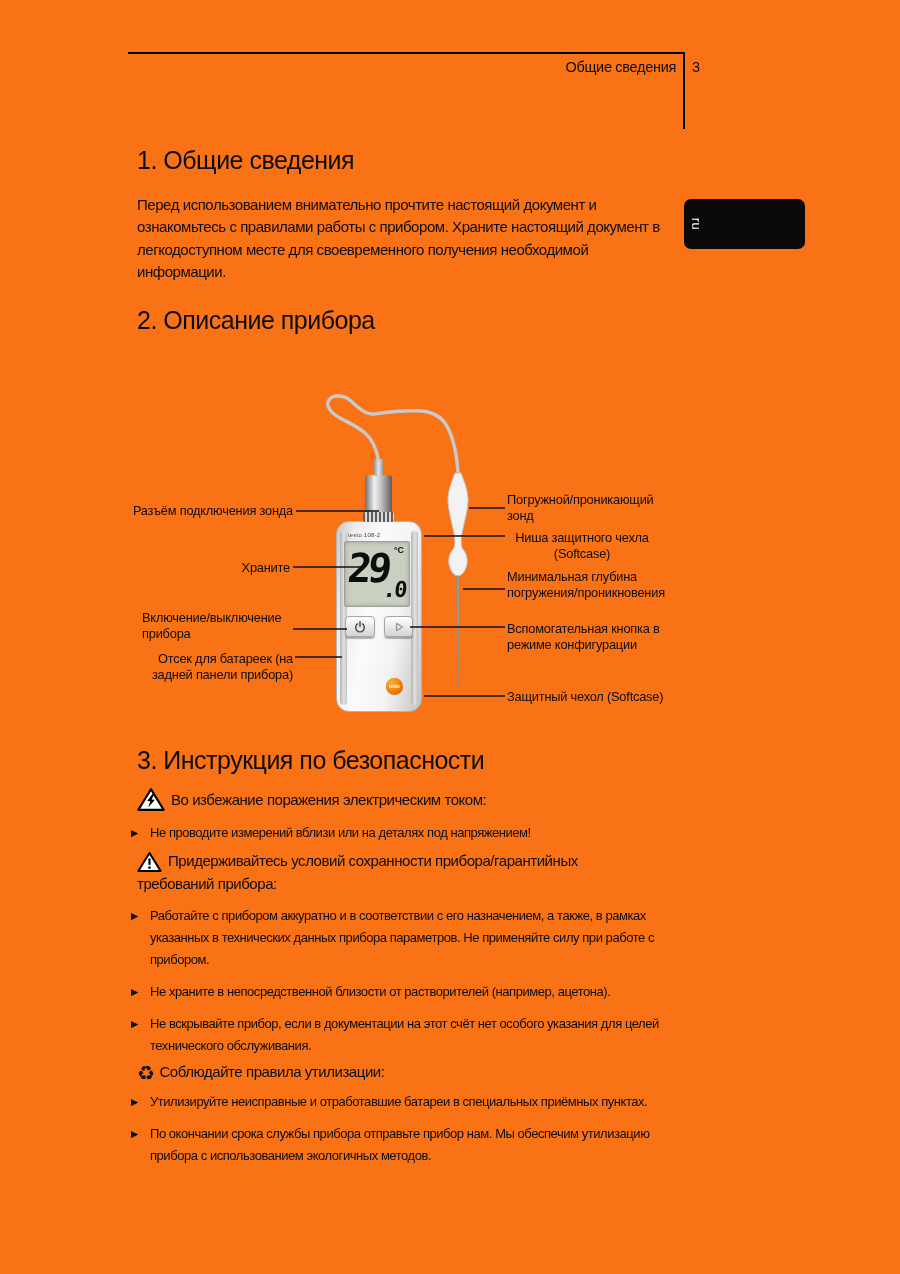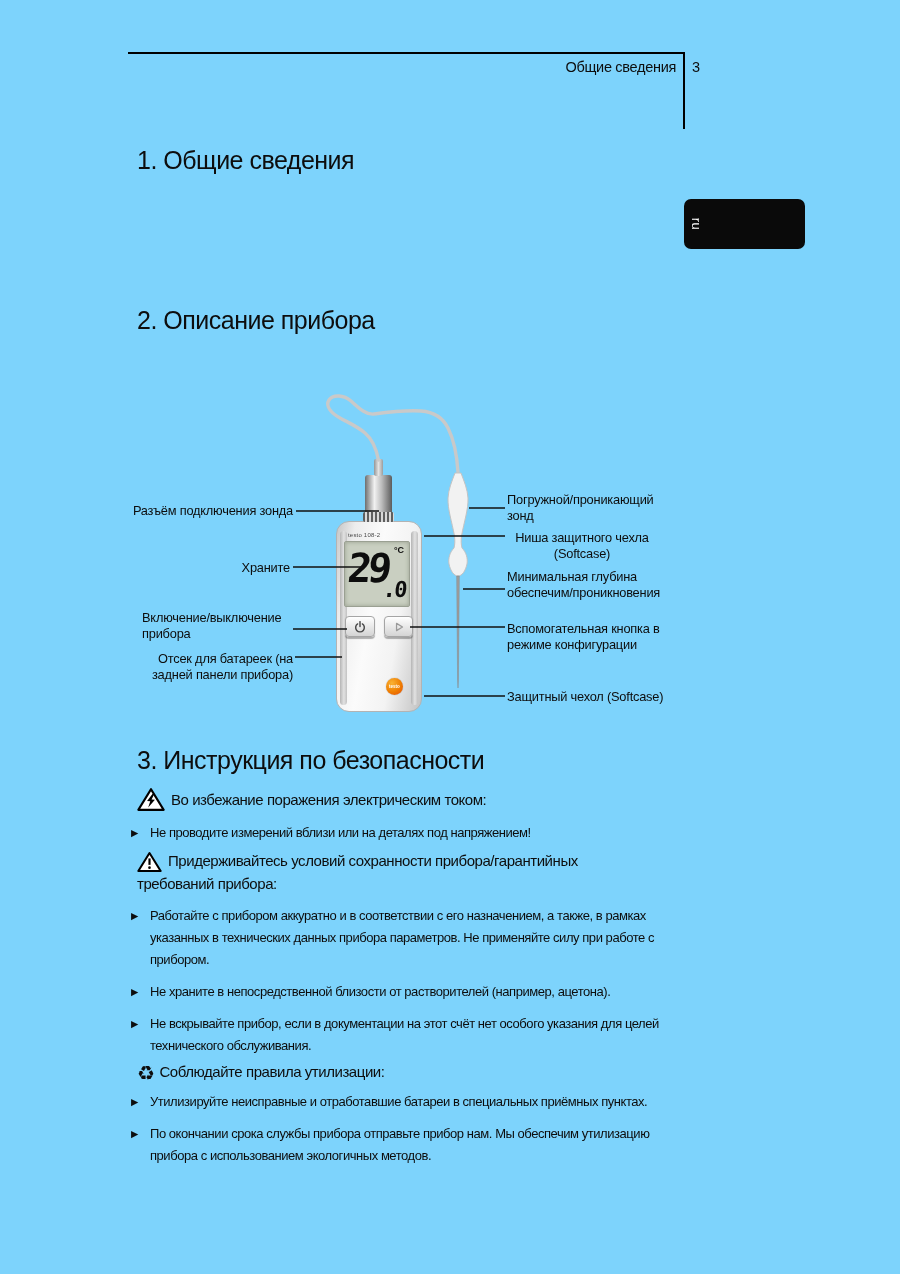--- a/index.html
+++ b/index.html
@@ -1,17 +1,17 @@
 <!DOCTYPE html>
 <html lang="ru"><head>
 <meta charset="utf-8">
 <style>
   html,body{margin:0;padding:0;}
   body{background:#e9e9e9;font-family:"Liberation Sans","DejaVu Sans",sans-serif;}
-  .page{position:relative;width:900px;height:1274px;margin:0 auto;background:#7dd3fc;overflow:hidden;color:#0d0d0d;}
+  .page{position:relative;width:900px;height:1274px;margin:0 auto;background:#f97316;overflow:hidden;color:#0d0d0d;}
 
   
   .header-rule{position:absolute;left:128px;top:52px;width:556px;height:2px;background:#000;}
   .header-vline{position:absolute;left:683px;top:52px;width:2px;height:77px;background:#000;}
   .header-section{position:absolute;left:420px;top:59px;width:256px;text-align:right;font-size:14.5px;letter-spacing:-0.3px;}
   .header-page{position:absolute;left:692px;top:59px;font-size:14.5px;}
 
   
   .ru-tab{position:absolute;left:684px;top:199px;width:121px;height:50px;background:#0a0a0a;border-radius:7px;}
   .ru-tab span{position:absolute;left:6px;top:50%;transform:translateY(-50%) rotate(90deg);color:#fff;font-size:13px;letter-spacing:0.5px;}
@@ -74,20 +74,21 @@
   <div class="header-rule"></div>
   <div class="header-vline"></div>
   <div class="header-section">Общие сведения</div>
   <div class="header-page">3</div>
 
   <div class="ru-tab">
     <span>ru</span>
   </div>
 
   <h1 class="sec-title" id="title1">1. Общие сведения</h1>
+  <p class="body-par">Перед использованием внимательно прочтите настоящий документ и ознакомьтесь с правилами работы с прибором. Храните настоящий документ в легкодоступном месте для своевременного получения необходимой информации.</p>
 
   <h2 class="sec-title" id="title2">2. Описание прибора</h2>
 
   <div class="diagram">
 
     <div class="dev dev-body"></div>
     <div class="dev dev-grip grip-l"></div>
     <div class="dev dev-grip grip-r"></div>
     <div class="dev dev-connector">
       <div class="dev-knurl"></div>
@@ -135,21 +136,21 @@
       </g>
     </svg>
 
     <div class="dlabel dl-left nowrap" style="right:524px;top:113px;">Разъём подключения зонда</div>
     <div class="dlabel dl-left nowrap" style="right:527px;top:170px;">Храните</div>
     <div class="dlabel" style="left:5px;top:220px;width:180px;text-align:left;">Включение/выключение прибора</div>
     <div class="dlabel dl-left" style="right:524px;top:261px;width:150px;">Отсек для батареек (на задней панели прибора)</div>
 
     <div class="dlabel dl-right" style="top:102px;width:160px;">Погружной/проникающий зонд</div>
     <div class="dlabel dl-right" style="top:140px;width:150px;text-align:center;">Ниша защитного чехла (Softcase)</div>
-    <div class="dlabel dl-right" style="top:179px;width:180px;">Минимальная глубина обеспечим/проникновения</div>
+    <div class="dlabel dl-right" style="top:179px;width:180px;">Минимальная глубина погружения/проникновения</div>
     <div class="dlabel dl-right" style="top:231px;width:175px;">Вспомогательная кнопка в режиме конфигурации</div>
     <div class="dlabel dl-right nowrap" style="top:299px;">Защитный чехол (Softcase)</div>
   </div>
 
   <div class="sec3">
     <h3>3. Инструкция по безопасности</h3>
 
     <p class="note">
       <svg class="wicon" width="28" height="25" viewBox="0 0 30 26">
         <path d="M15 2 L28.5 24 L1.5 24 Z" fill="#fff" stroke="#000" stroke-width="2.4" stroke-linejoin="round"></path>

